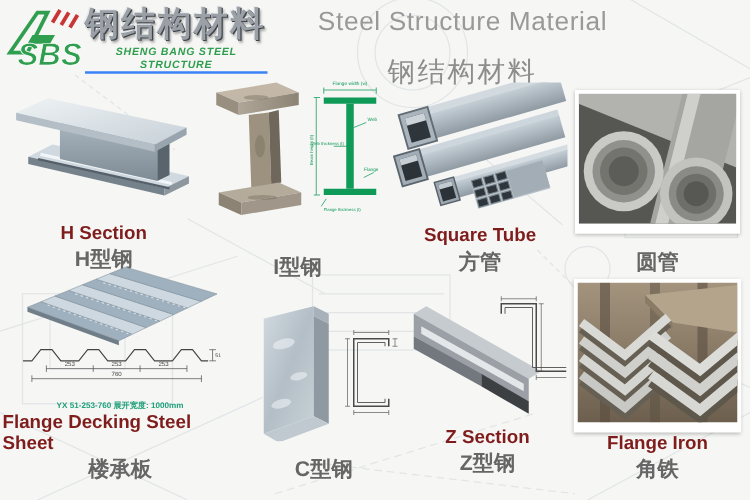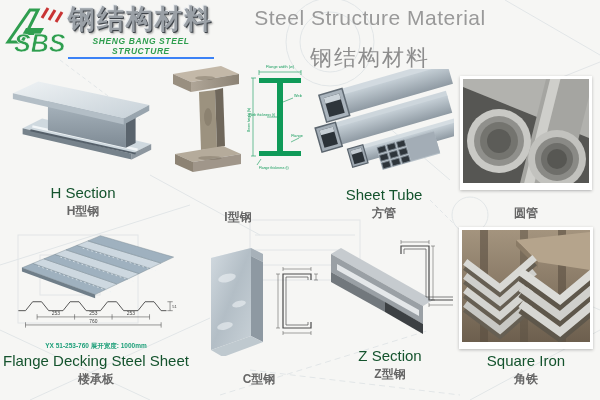--- a/index.html
+++ b/index.html
@@ -13,22 +13,22 @@
   .logo-zh{font-size:27px;font-weight:bold;letter-spacing:2px;color:#9aa0a6;
            text-shadow:1px 1px 0 #3f444a,-1px -1px 0 #e8ebee,2px 2px 2px rgba(0,0,0,.35);line-height:1;}
   .logo-en{display:inline-block;margin-top:3px;font-size:8.5px;font-weight:bold;font-style:italic;
            color:#2f9e4f;letter-spacing:.6px;border-bottom:2px solid #3b82f6;padding-bottom:1px;text-align:center;}
   .titles{position:absolute;left:205px;top:6px;width:330px;text-align:center;}
   .title-en{font-size:21px;color:#999;letter-spacing:.5px;}
   .title-zh{font-size:22px;color:#8d8d8d;margin-top:13px;letter-spacing:2px;}
   
   .cell{position:absolute;display:flex;flex-direction:column;align-items:center;justify-content:flex-end;}
   .imgbox{flex:1 1 auto;display:flex;align-items:center;justify-content:center;width:100%;}
-  .lbl-en{font-size:15px;font-weight:normal;color:#14532d;line-height:1.15;text-align:left;}
-  .lbl-zh{font-size:12px;font-weight:bold;color:#666;line-height:1.2;margin-top:2px;text-align:center;}
+  .lbl-en{font-size:15px;font-weight:bold;color:#7f1d1d;line-height:1.15;text-align:left;}
+  .lbl-zh{font-size:17px;font-weight:bold;color:#666;line-height:1.2;margin-top:2px;text-align:center;}
   .frame{background:#fff;padding:3px;box-shadow:0 1px 3px rgba(0,0,0,.25);}
   .irow{display:flex;align-items:flex-start;}
   .caption-green{font-size:6.5px;font-weight:bold;color:#1fa07a;text-align:center;margin-top:1px;}
   svg text{font-family:"Liberation Sans",sans-serif;}
 </style>
 </head>
 <body>
 
 <div class="stage">
 
@@ -189,21 +189,21 @@
               <rect x="11" y="9" width="8" height="6"></rect>
               <rect x="21" y="9" width="8" height="6"></rect>
             <rect x="1" y="17" width="8" height="6"></rect>
               <rect x="11" y="17" width="8" height="6"></rect>
               <rect x="21" y="17" width="8" height="6"></rect>
           </g>
           <rect x="30" y="1" width="30" height="22" fill="#a3adb6"></rect>
         </g>
       </svg>
     </div>
-    <div class="lbl-en">Sheet Tube</div>
+    <div class="lbl-en">Square Tube</div>
     <div class="lbl-zh">方管</div>
   </div>
 
   <div class="cell" style="left:456px;top:62px;width:140px;height:158px;">
     <div class="imgbox">
       <div class="frame">
         <svg width="126" height="104" viewBox="0 0 126 104">
           <defs>
             <linearGradient id="pipeBg" x1="0" y1="0" x2="0" y2="1">
               <stop offset="0" stop-color="#7d7d7a"></stop>
@@ -364,17 +364,17 @@
               <path d="M62,44 L98,70 L134,40" stroke="#dcdcd8" stroke-width="8"></path>
               <path d="M62,60 L98,86 L134,56" stroke="#5e574b" stroke-width="8" transform="translate(0,6)"></path>
               <path d="M62,60 L98,86 L134,56" stroke="#d0d0cc" stroke-width="8"></path>
               <path d="M62,76 L98,102 L134,72" stroke="#5e574b" stroke-width="8" transform="translate(0,6)"></path>
               <path d="M62,76 L98,102 L134,72" stroke="#d7d7d3" stroke-width="8"></path>
             </g>
           </g>
         </svg>
       </div>
     </div>
-    <div class="lbl-en">Square Iron</div>
+    <div class="lbl-en">Flange Iron</div>
     <div class="lbl-zh">角铁</div>
   </div>
 
 </div>
 
 </body></html>

